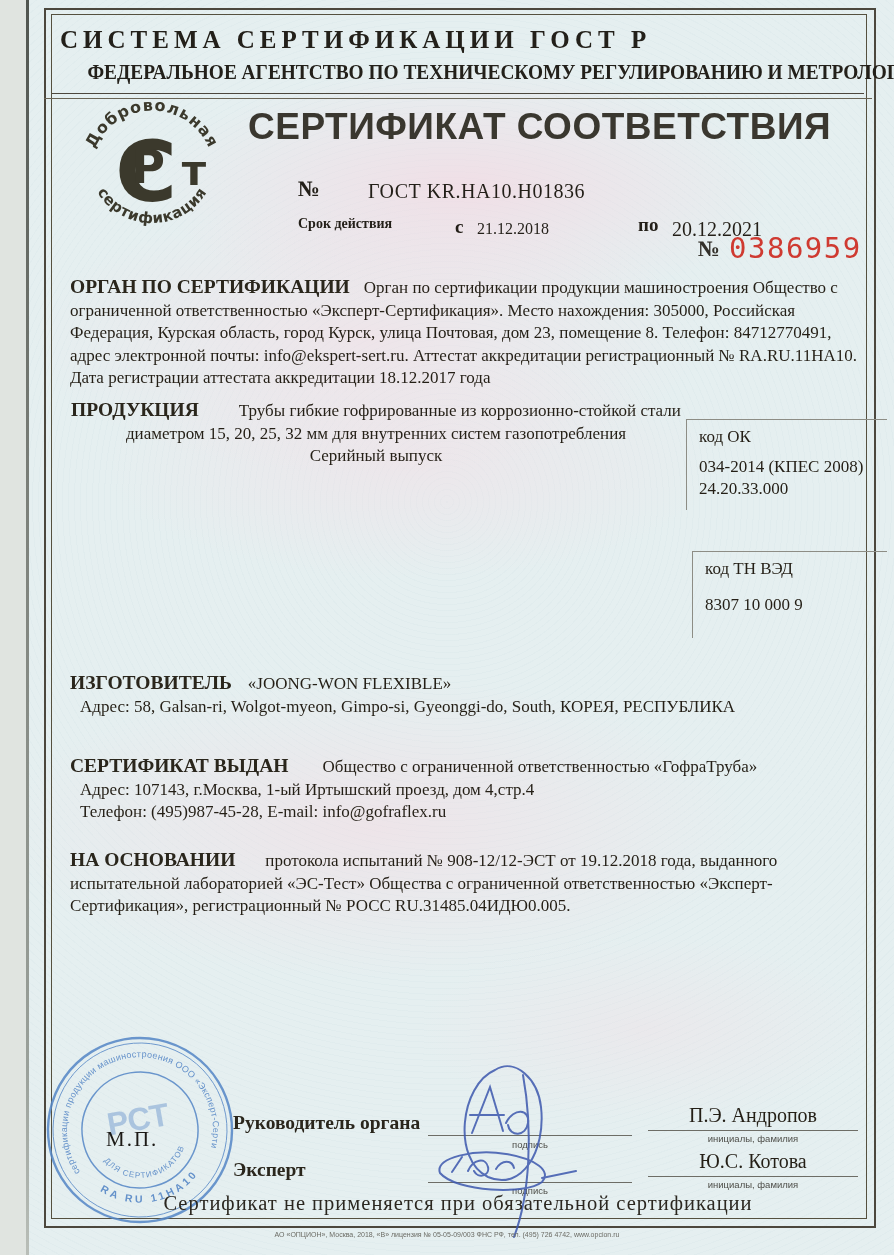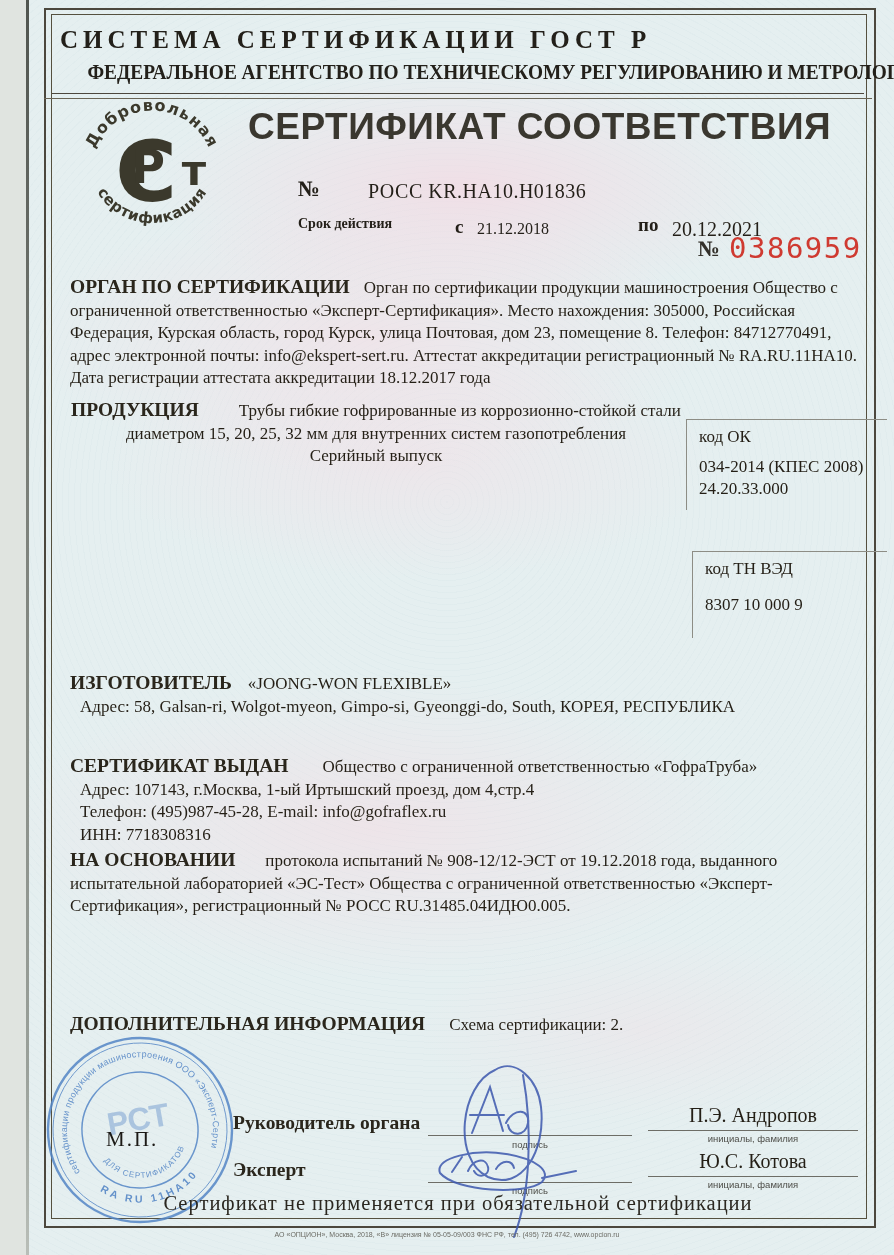--- a/index.html
+++ b/index.html
@@ -98,21 +98,21 @@
       </text>
       <text x="-6" y="30" font-size="84" font-weight="bold" text-anchor="middle">С</text>
       <text x="-4" y="12" font-size="46" font-weight="bold" text-anchor="middle">Р</text>
       <text x="42" y="14" font-size="42" font-weight="bold" text-anchor="middle">т</text>
     </g>
   </svg>
 
   <div class="title">СЕРТИФИКАТ СООТВЕТСТВИЯ</div>
 
   <div class="cert-no-label">№</div>
-  <div class="cert-no-value">РОСС KR.HA10.H01836</div>
+  <div class="cert-no-value">ГОСТ KR.HA10.H01836</div>
 
   <div class="validity-label">Срок действия</div>
   <div class="validity-c">с</div>
   <div class="validity-from">21.12.2018</div>
   <div class="validity-po">по</div>
   <div class="validity-to">20.12.2021</div>
 
   <div class="serial-label">№</div>
   <div class="serial-value">0386959</div>
 
@@ -137,30 +137,26 @@
 
   <p class="para" style="left:70px;top:672px;width:792px;">
     <span class="h g16">ИЗГОТОВИТЕЛЬ</span><span>«JOONG-WON FLEXIBLE»</span>
     <span class="block-line indent">Адрес: 58, Galsan-ri, Wolgot-myeon, Gimpo-si, Gyeonggi-do, South, КОРЕЯ, РЕСПУБЛИКА</span>
   </p>
 
   <p class="para" style="left:70px;top:755px;width:800px;">
     <span class="h g34">СЕРТИФИКАТ ВЫДАН</span><span>Общество с ограниченной ответственностью «ГофраТруба»</span>
     <span class="block-line indent">Адрес: 107143, г.Москва, 1-ый Иртышский проезд, дом 4,стр.4</span>
     <span class="block-line indent">Телефон: (495)987-45-28, E-mail: info@gofraflex.ru</span>
-    <span class="block-line indent">ИНН: 7718308316</span>
   </p>
 
   <p class="para" style="left:70px;top:849px;width:780px;">
     <span class="h g30">НА ОСНОВАНИИ</span><span>протокола испытаний № 908-12/12-ЭСТ от 19.12.2018 года, выданного испытательной лабораторией «ЭС-Тест» Общества с ограниченной ответственностью «Эксперт-Сертификация», регистрационный № РОСС RU.31485.04ИДЮ0.005.</span>
   </p>
 
-  <p class="para" style="left:70px;top:1013px;width:800px;">
-    <span class="h g24">ДОПОЛНИТЕЛЬНАЯ ИНФОРМАЦИЯ</span><span>Схема сертификации: 2.</span>
-  </p>
 
   <svg class="stamp" width="200" height="200" viewBox="-100 -100 200 200">
     <defs>
       <path id="stRing" d="M -66.2 30.9 A 73 73 0 1 1 66.2 30.9"></path>
       <path id="stBottom" d="M -52 51 A 73 73 0 0 0 52 51"></path>
       <path id="stInner" d="M -42 22 A 47 47 0 0 0 42 22"></path>
     </defs>
     <g transform="rotate(-10)" stroke="#5486c6" fill="none">
       <circle r="92" stroke-width="2.4"></circle>
       <circle r="87" stroke-width="0.9"></circle>

